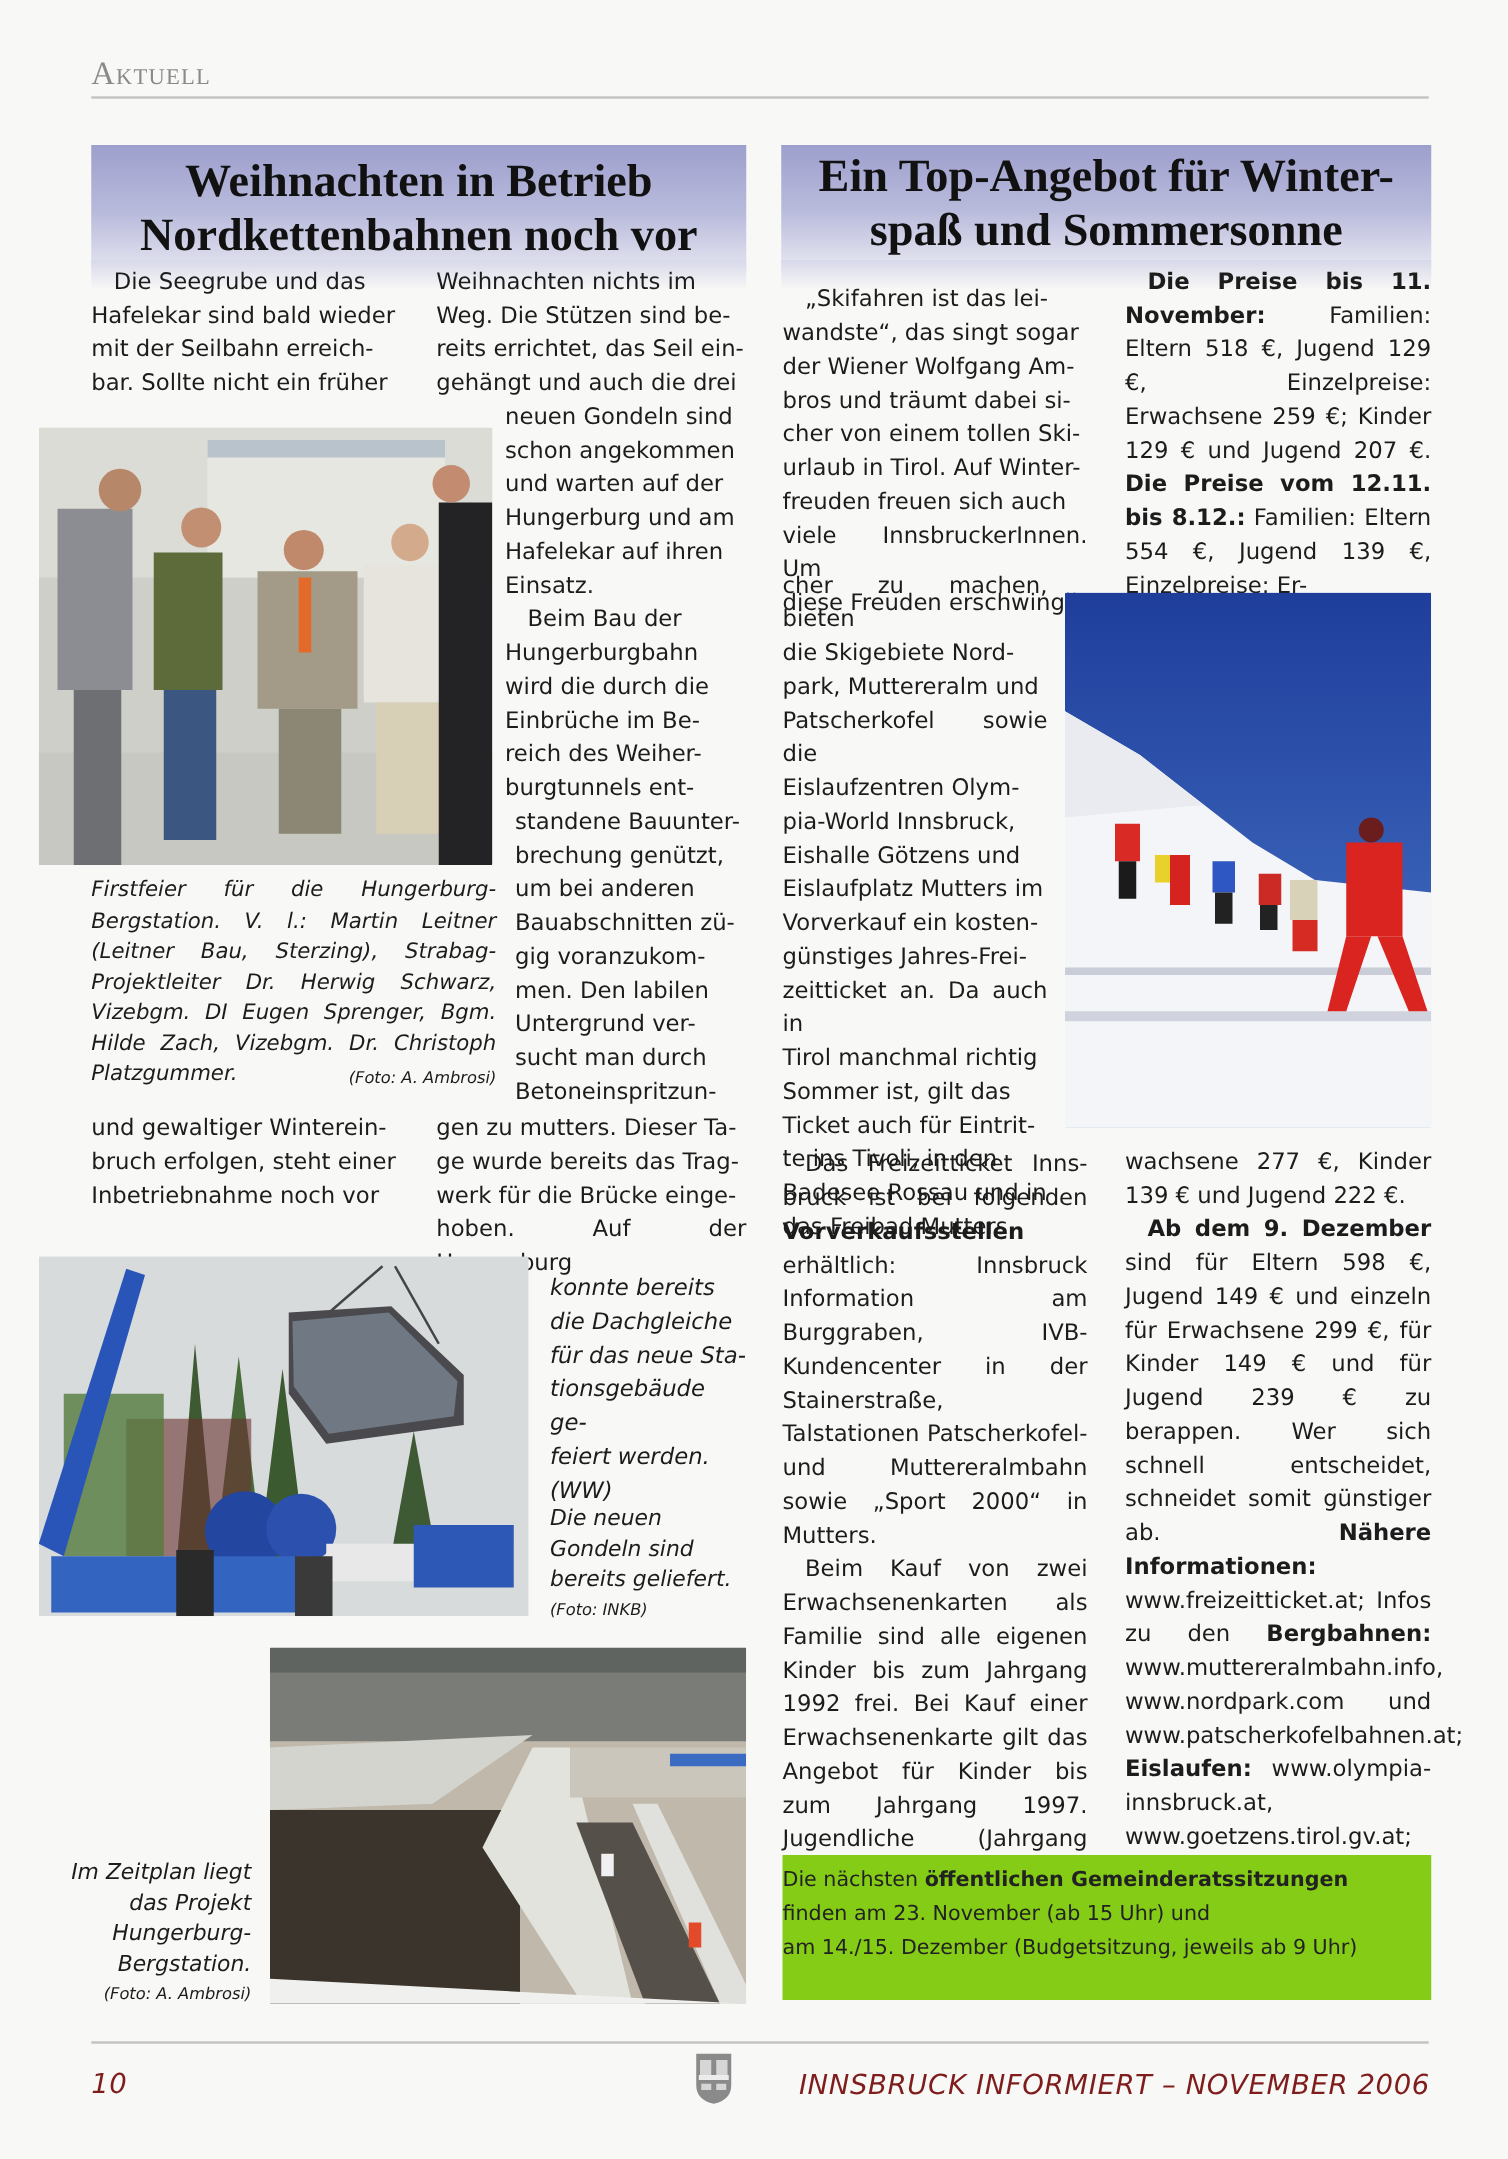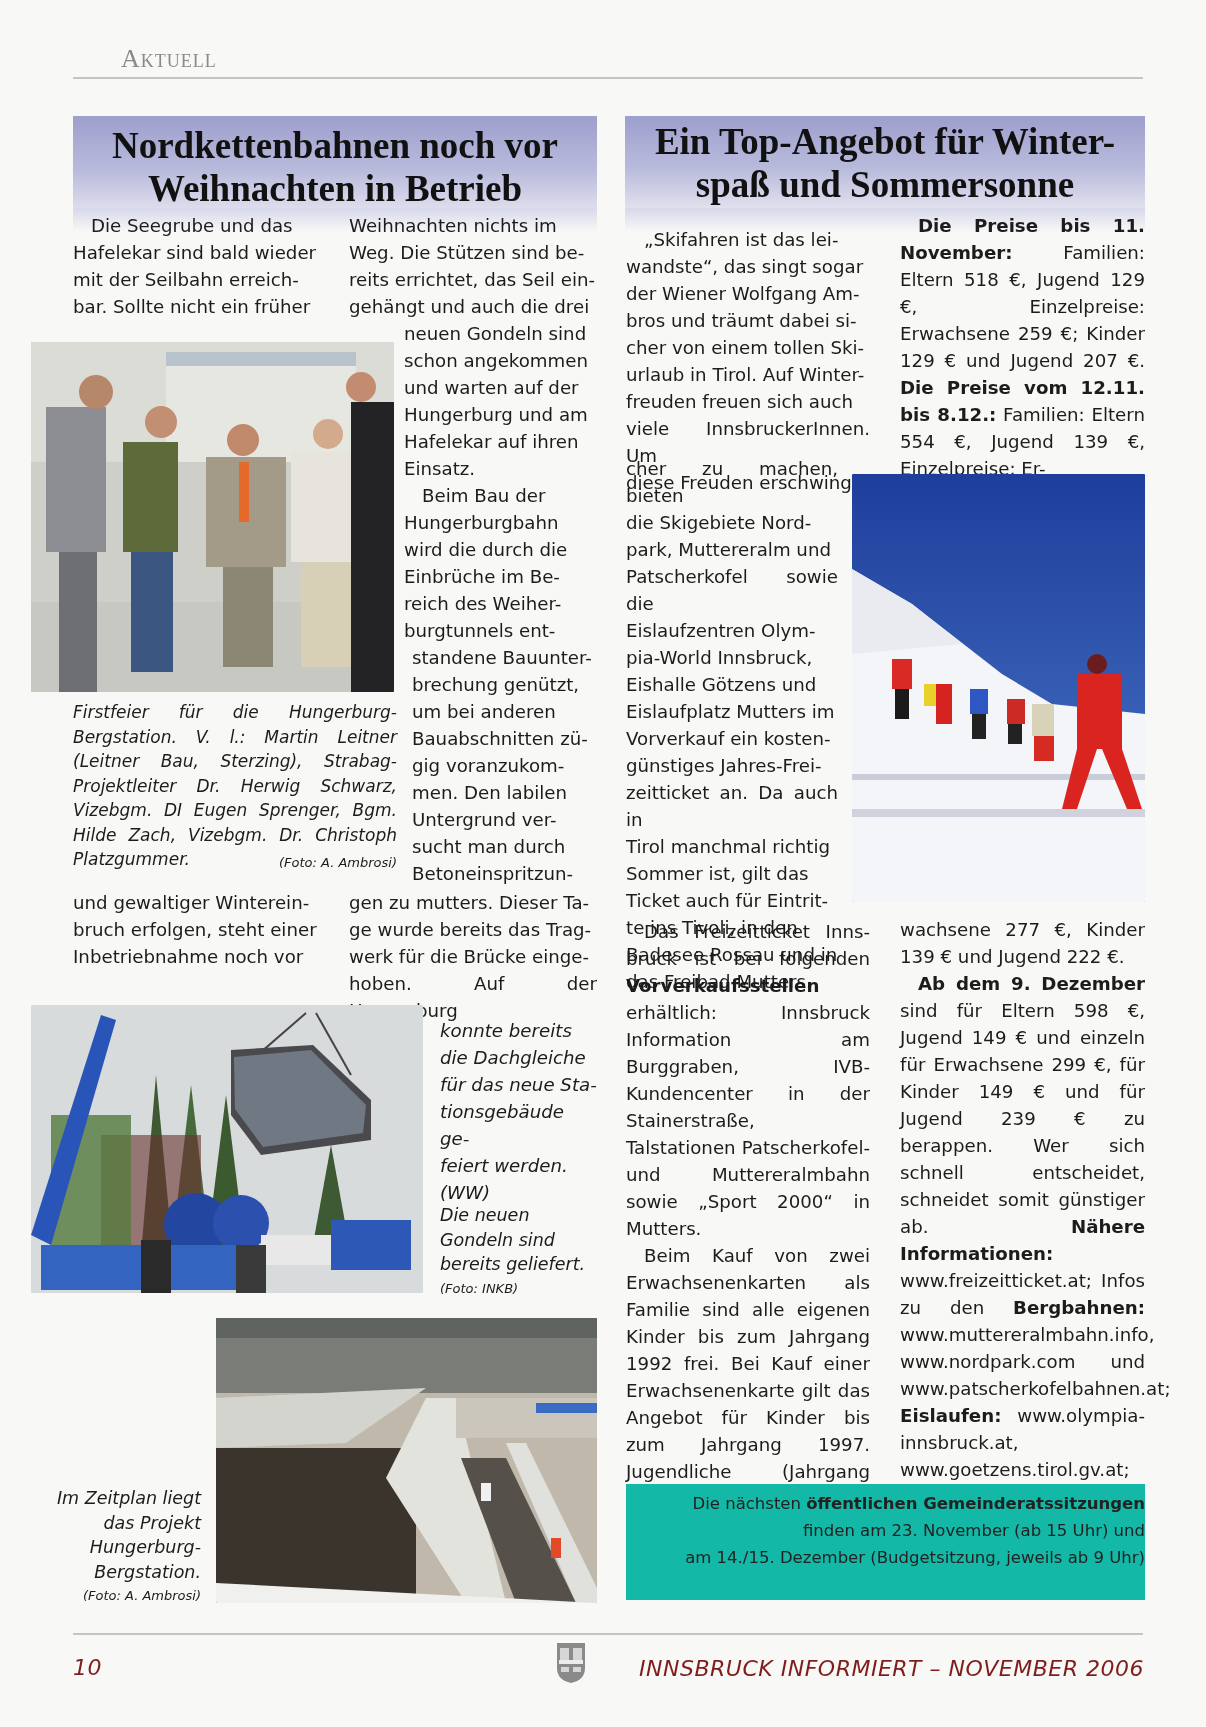--- a/index.html
+++ b/index.html
@@ -22,36 +22,36 @@
   }
   .col { font-size: 18.2px; line-height: 27px; text-align: justify; }
   .col p { margin: 0; }
   .ind { text-indent: 18px; }
   .cap { font-style: italic; font-size: 17px; line-height: 24.5px; }
   .foto { font-size: 13px; font-style: italic; }
   .photo { border-radius: 1px; overflow: hidden; }
   .b { font-weight: bold; }
   .footer-text { font-size: 22px; color: #7f1d1d; letter-spacing: 0.5px; font-style: italic; }
   .notice {
-    background: #14b8a6; text-align: right; font-size: 16.5px; line-height: 27px;
+    background: #84cc16; text-align: left; font-size: 16.5px; line-height: 27px;
     color: #222;
   }
   .fade-top { background: linear-gradient(180deg, #d7d8ea 0%, #f8f8f6 100%); }
 </style>
 </head>
 <body>
 
 <div class="abs section-label">
-  <span style="font-variant: small-caps; margin-left: 48px;">Aktuell</span>
+  <span style="font-variant: small-caps;">Aktuell</span>
 </div>
 <div class="abs rule" style="left:73px; top:77px; width:1070px;"></div>
 
 <div class="abs headline" style="left:73px; top:116px; width:524px; height:92px; padding-top:8px;">
+  <div>Weihnachten in Betrieb</div>
   <div>Nordkettenbahnen noch vor</div>
-  <div>Weihnachten in Betrieb</div>
 </div>
 <div class="abs fade-top" style="left:73px; top:208px; width:524px; height:24px;"></div>
 
 <div class="abs col" style="left:73px; top:212px; width:250px;">
   <p class="ind">Die Seegrube und das</p>
   <p>Hafelekar sind bald wieder</p>
   <p>mit der Seilbahn erreich-</p>
   <p>bar. Sollte nicht ein früher</p>
 </div>
 

